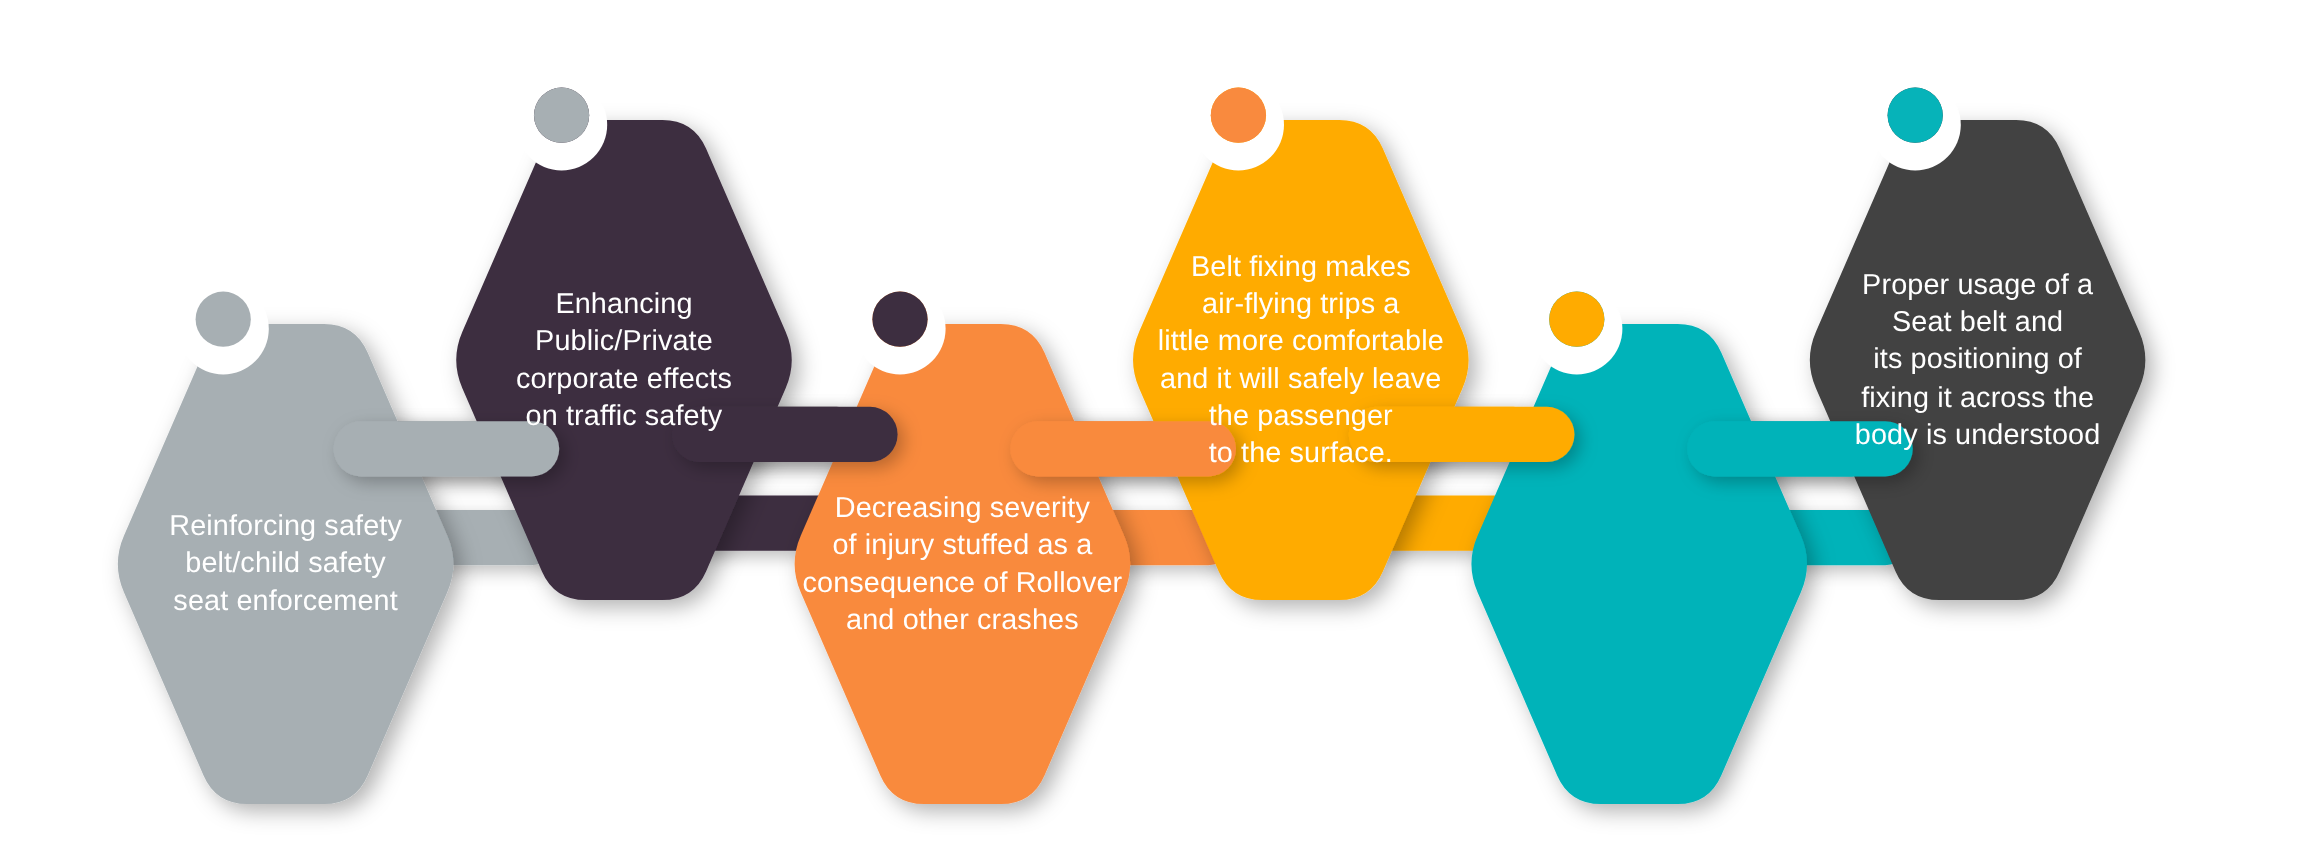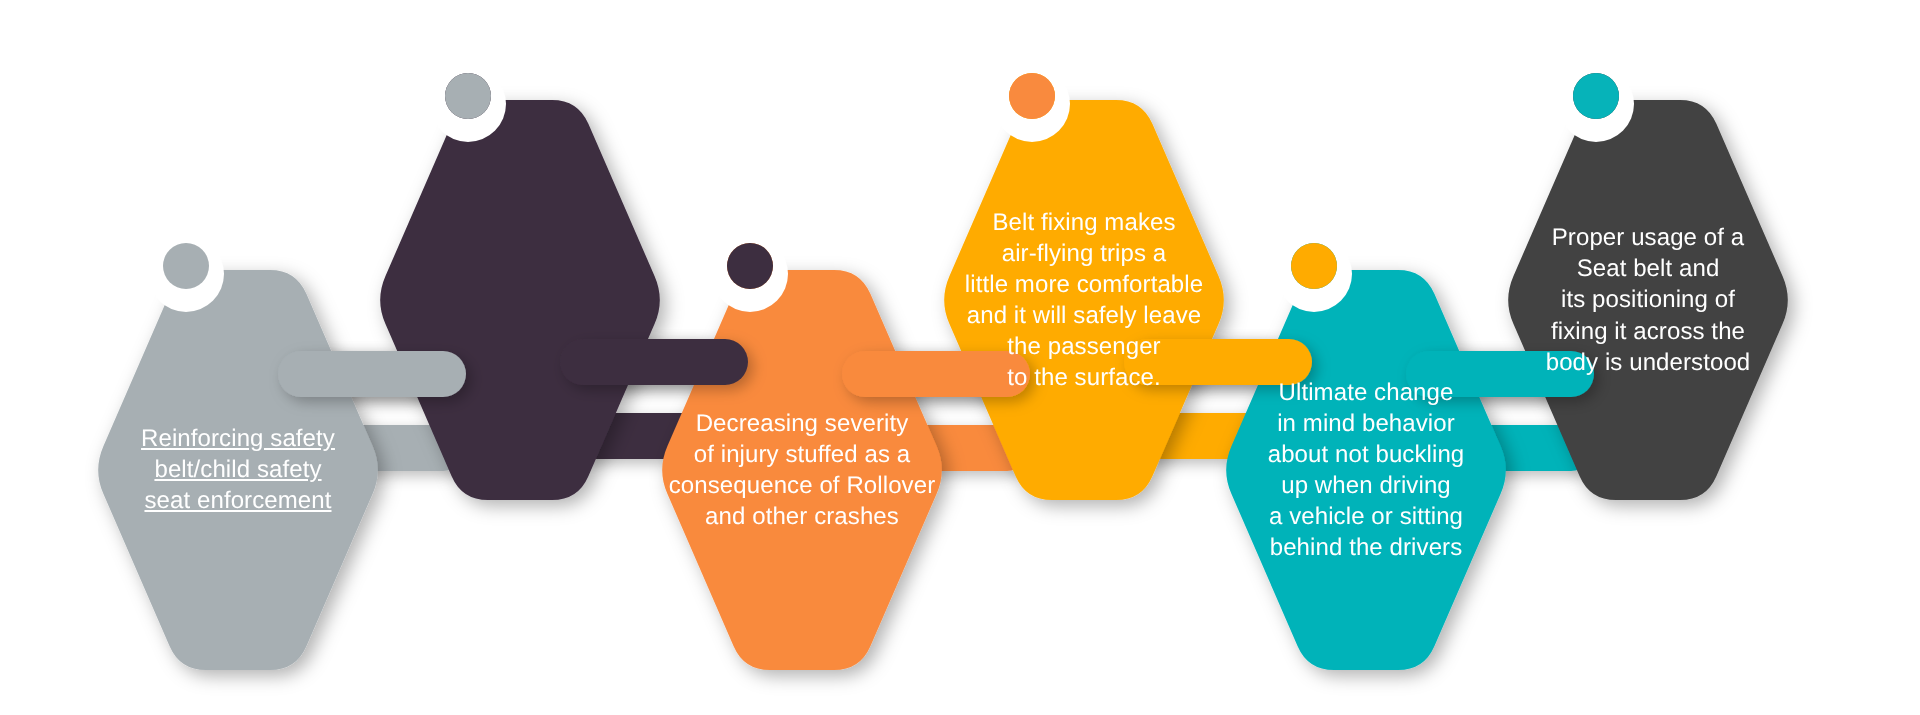--- a/index.html
+++ b/index.html
@@ -118,38 +118,36 @@
           <rect x="1124" y="339" width="188" height="46" rx="23" ry="23" fill="#FFAB00" filter="url(#softshadow2)"></rect>
           <circle cx="1314" cy="266" r="23" fill="#FFAB00"></circle>
         </g>
         <g>
           <rect x="1406" y="351" width="188" height="46" rx="23" ry="23" fill="#06B3B9" filter="url(#softshadow2)"></rect>
           <circle cx="1596" cy="96" r="23" fill="#06B3B9"></circle>
         </g>
       </g>
   </svg>
 
-  <div class="hex-label" style="left: 72px; top: 423px; width: 332px; text-decoration: underline;">Reinforcing safety
+  <div class="hex-label" style="left: 72px; top: 423px; width: 332px;">Reinforcing safety
 belt/child safety
 seat enforcement</div>
+  <div class="hex-label" style="left: 354px; top: 237.5px; width: 332px;">Enhancing
+Public/Private
+corporate effects
+on traffic safety</div>
   <div class="hex-label" style="left: 904px; top: 206.5px; width: 360px;">Belt fixing makes
 air-flying trips a
 little more comfortable
 and it will safely leave
 the passenger
 to the surface.</div>
   <div class="hex-label" style="left: 622px; top: 407.5px; width: 360px;">Decreasing severity
 of injury stuffed as a
 consequence of Rollover
 and other crashes</div>
-  <div class="hex-label" style="left: 1191px; top: 376.5px; width: 350px;">Ultimate change
-in mind behavior
-about not buckling
-up when driving
-a vehicle or sitting
-behind the drivers</div>
   <div class="hex-label" style="left: 1473px; top: 222px; width: 350px;">Proper usage of a
 Seat belt and
 its positioning of
 fixing it across the
 body is understood</div>
 
 </div>
 
 </body></html>

